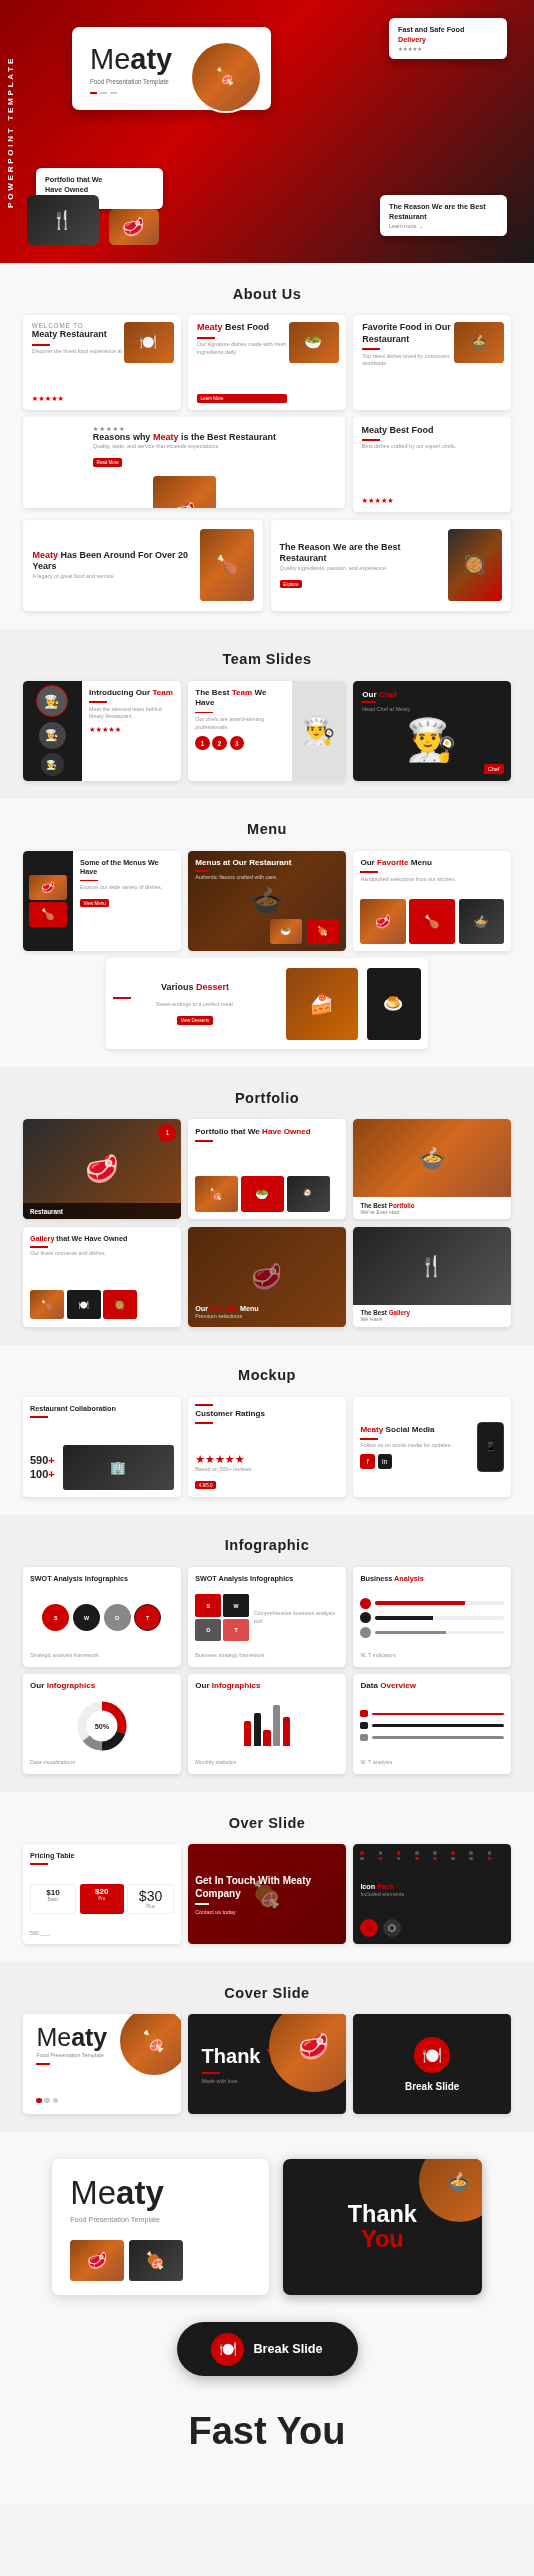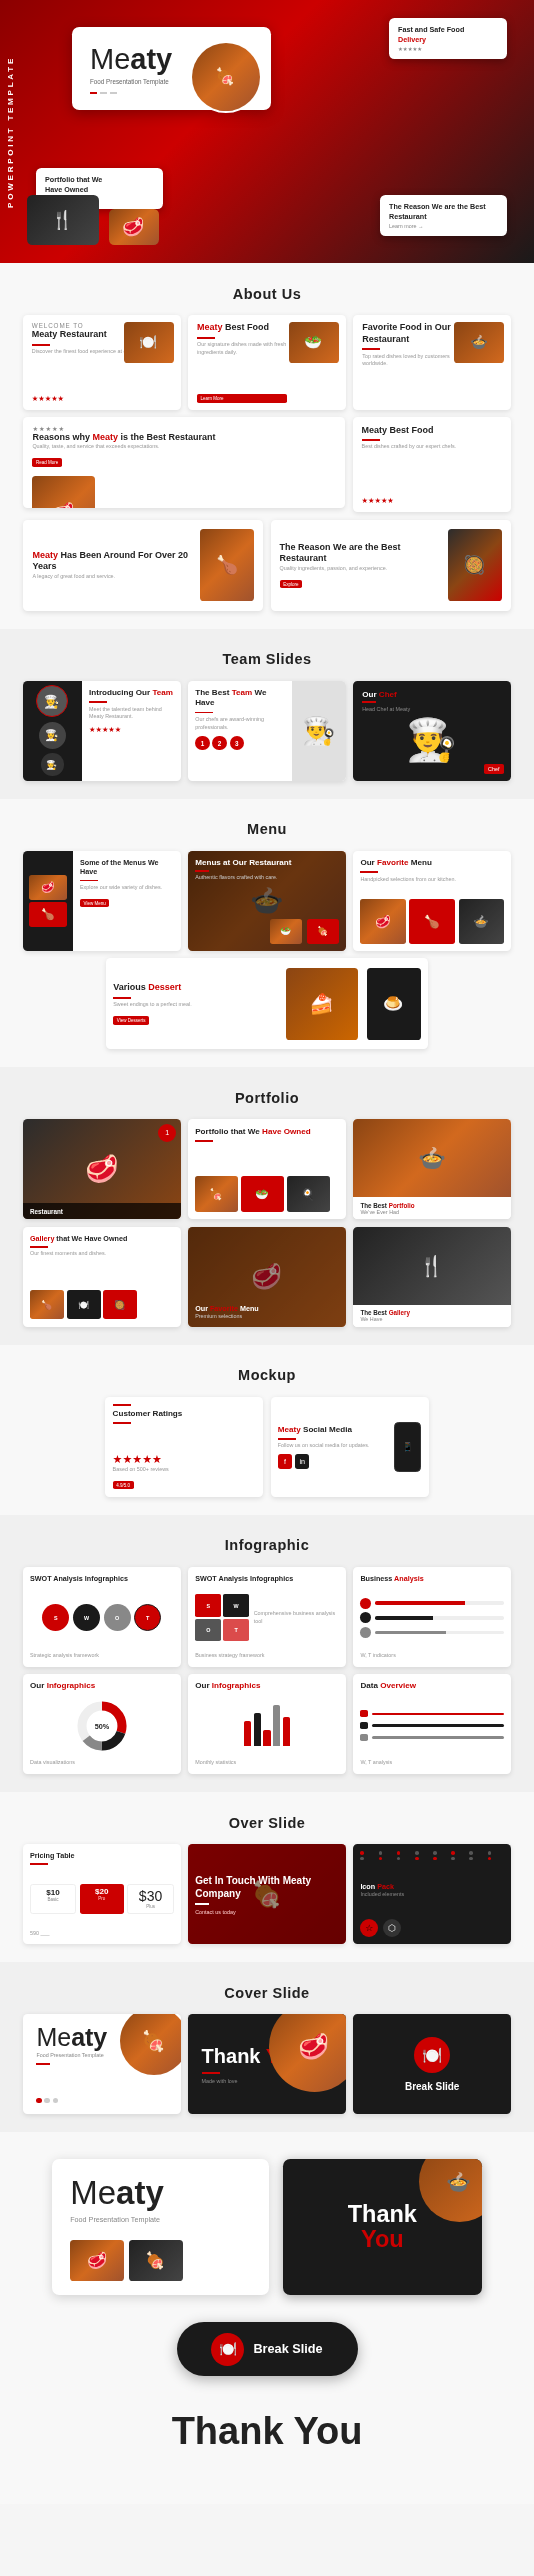--- a/index.html
+++ b/index.html
@@ -586,21 +586,21 @@
           <div class="card-text-sm">Top rated dishes loved by customers worldwide.</div>
         </div>
       </div>
       <div class="food-rect food-rect-sm">🍲</div>
     </div>
   </div>
 
   <div style="display:flex;gap:7.2px;justify-content:center;margin-bottom:7.2px;">
 
     <div class="about-card" style="width:322px;height:91px;">
-      <div class="card-inner" style="align-items:flex-start;gap:9px;">
+      <div class="card-inner" style="align-items:center;gap:9px;">
         <div style="flex:1;">
           <div class="card-label">★★★★★</div>
           <div class="card-main-title">Reasons why <span class="red">Meaty</span> is the Best Restaurant</div>
           <div class="card-text-sm">Quality, taste, and service that exceeds expectations.</div>
           <div class="red-badge">Read More</div>
         </div>
         <div style="width:63px;height:72px;border-radius:3.6px;overflow:hidden;flex-shrink:0;">
           <div class="deco-img food" style="height:100%;">🥩</div>
         </div>
         <div style="width:54px;height:72px;border-radius:3.6px;overflow:hidden;flex-shrink:0;background:#1a1a1a;display:flex;align-items:center;justify-content:center;">
@@ -761,21 +761,21 @@
             <div class="deco-img" style="height:100%;font-size:12.7px;background:#cc0000;">🍗</div>
           </div>
           <div style="flex:1;height:45px;border-radius:2.7px;overflow:hidden;">
             <div class="deco-img dark" style="height:100%;font-size:12.7px;">🍲</div>
           </div>
         </div>
       </div>
     </div>
   </div>
 
-  <div style="margin-top:7.2px;display:flex;justify-content:center;">
+  <div style="margin-top:7.2px;display:flex;justify-content:center;text-align:center;">
     <div class="menu-card" style="width:322px;height:91px;">
       <div style="display:flex;height:100%;align-items:center;gap:9px;padding:7.2px;">
         <div style="flex:1;">
           <div class="card-main-title" style="font-size:9px;">Various <span class="red">Dessert</span></div>
           <div class="card-accent-bar"></div>
           <div class="card-text-sm">Sweet endings to a perfect meal.</div>
           <div class="red-badge">View Desserts</div>
         </div>
         <div style="width:72px;height:72px;border-radius:3.6px;overflow:hidden;">
           <div class="deco-img" style="height:100%;font-size:20px;background:linear-gradient(135deg,#8B4513,#cc6600);">🍰</div>
@@ -881,20 +881,37 @@
       </div>
     </div>
   </div>
 </div>
 
 <div class="section">
   <div class="section-title">Mockup</div>
 
   <div class="mockup-grid">
 
+    <div class="mock-card moc-1">
+      <div style="padding:7.2px;height:100%;display:flex;flex-direction:column;justify-content:space-between;">
+        <div>
+          <div class="card-main-title" style="font-size:7.2px;">Restaurant Collaboration</div>
+          <div class="card-accent-bar"></div>
+        </div>
+        <div style="display:flex;gap:3.6px;align-items:center;">
+          <div style="display:flex;flex-direction:column;gap:1.8px;">
+            <div style="font-size:11px;font-weight:900;color:#222;">590<span style="color:#cc0000;">+</span></div>
+            <div style="font-size:11px;font-weight:900;color:#222;">100<span style="color:#cc0000;">+</span></div>
+          </div>
+          <div style="flex:1;height:45px;border-radius:2.7px;overflow:hidden;margin-left:4.5px;">
+            <div class="deco-img dark" style="height:100%;font-size:12.7px;">🏢</div>
+          </div>
+        </div>
+      </div>
+    </div>
 
     <div class="mock-card moc-2">
       <div style="padding:7.2px;height:100%;display:flex;flex-direction:column;justify-content:space-between;">
         <div>
           <div style="width:18px;height:1.8px;background:#cc0000;margin-bottom:3.6px;"></div>
           <div class="card-main-title" style="font-size:8.1px;">Customer Ratings</div>
           <div class="card-accent-bar"></div>
         </div>
         <div>
           <div class="stars" style="font-size:11px;">★★★★★</div>
@@ -1191,16 +1208,16 @@
       </div>
     </div>
   </div>
 
   <div class="break-slide">
     <div class="break-icon">🍽️</div>
     <div class="break-text">Break Slide</div>
   </div>
 
   <div class="final-thankyou">
-    <div class="final-ty-title">Thank You</div>
+    <div class="final-ty-title">Fast You</div>
   </div>
 </div>
 
 
 </body></html>

